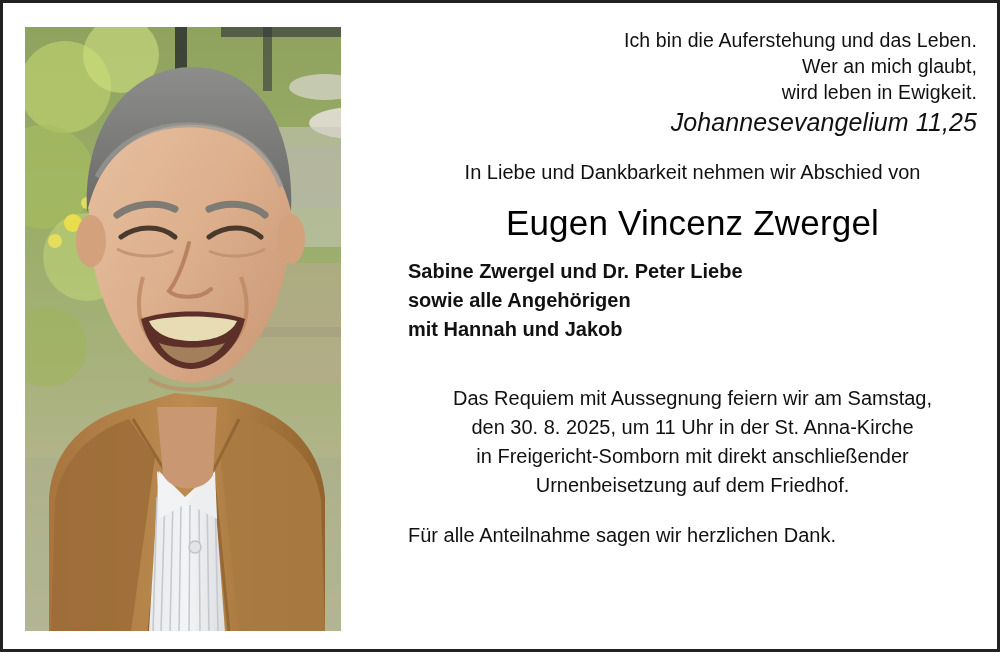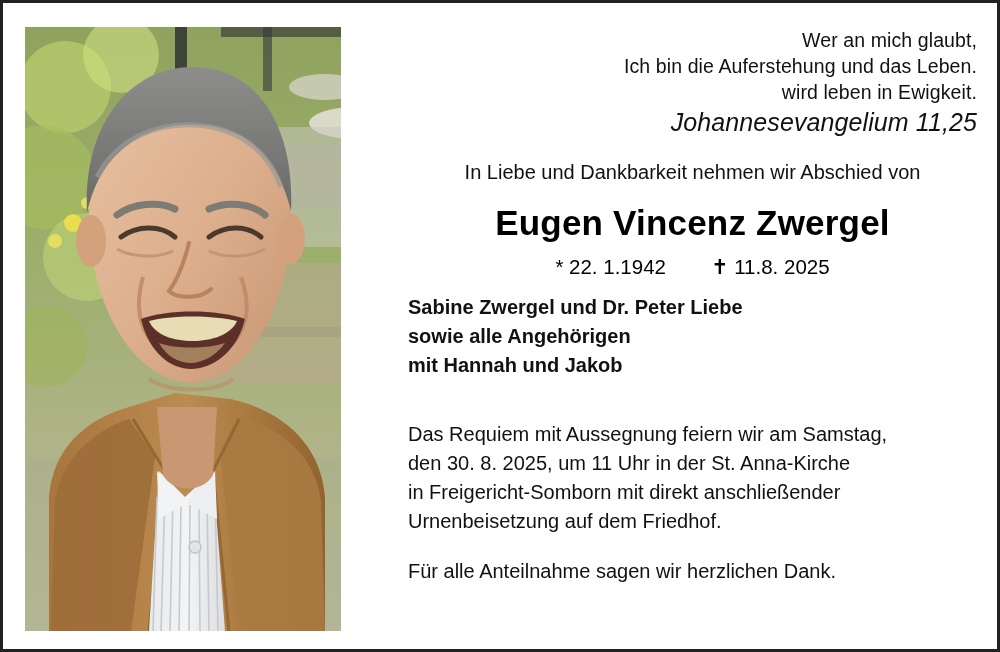--- a/index.html
+++ b/index.html
@@ -79,21 +79,21 @@
   .intro {
     margin-top: 24px;
     font-size: 20px;
     line-height: 26px;
     text-align: center;
   }
   .name {
     margin-top: 18px;
     text-align: center;
     font-size: 35px;
-    font-weight: bold;
+    font-weight: normal;
     letter-spacing: 0.2px;
     color: #000;
   }
   .dates {
     margin-top: 12px;
     text-align: center;
     font-size: 20.5px;
     color: #000;
   }
   .dates .sep {
@@ -114,20 +114,21 @@
   .mourners .line {
     display: block;
   }
   .service {
     margin-top: 40px;
     font-size: 20px;
     line-height: 29px;
   }
   .service .line {
     display: block;
+    text-align: center;
   }
   .thanks {
     margin-top: 22px;
     font-size: 20px;
     line-height: 27px;
   }
 </style>
 </head>
 <body>
 
@@ -246,35 +247,30 @@
           <path d="M134 316 C150 322 182 322 200 316 C190 330 176 336 166 336 C154 336 142 330 134 316 Z" fill="#c9ab76" opacity="0.65"></path>
 
           <path d="M124 352 C144 366 190 366 208 352" fill="none" stroke="#bb8760" stroke-width="4" opacity="0.55"></path>
         </svg>
       </div>
     </div>
 
     <div class="text-col">
 
       <div class="verse">
+        <span class="line">Ich bin die Auferstehung und das Leben.</span>
         <span class="line">Wer an mich glaubt,</span>
-        <span class="line">Ich bin die Auferstehung und das Leben.</span>
         <span class="line">wird leben in Ewigkeit.</span>
         <span class="verse-source">Johannesevangelium 11,25</span>
       </div>
 
       <div class="intro">In Liebe und Dankbarkeit nehmen wir Abschied von</div>
 
       <div class="name">Eugen Vincenz Zwergel</div>
 
-      <div class="dates">
-        <span>* 22. 1.1942</span>
-        <span class="sep"></span>
-        <span>✝ 11.8. 2025</span>
-      </div>
 
 
       <div class="mourners">
         <span class="line">Sabine Zwergel und Dr. Peter Liebe</span>
         <span class="line">sowie alle Angehörigen</span>
         <span class="line">mit Hannah und Jakob</span>
       </div>
 
       <div class="service">
         <span class="line">Das Requiem mit Aussegnung feiern wir am Samstag,</span>

